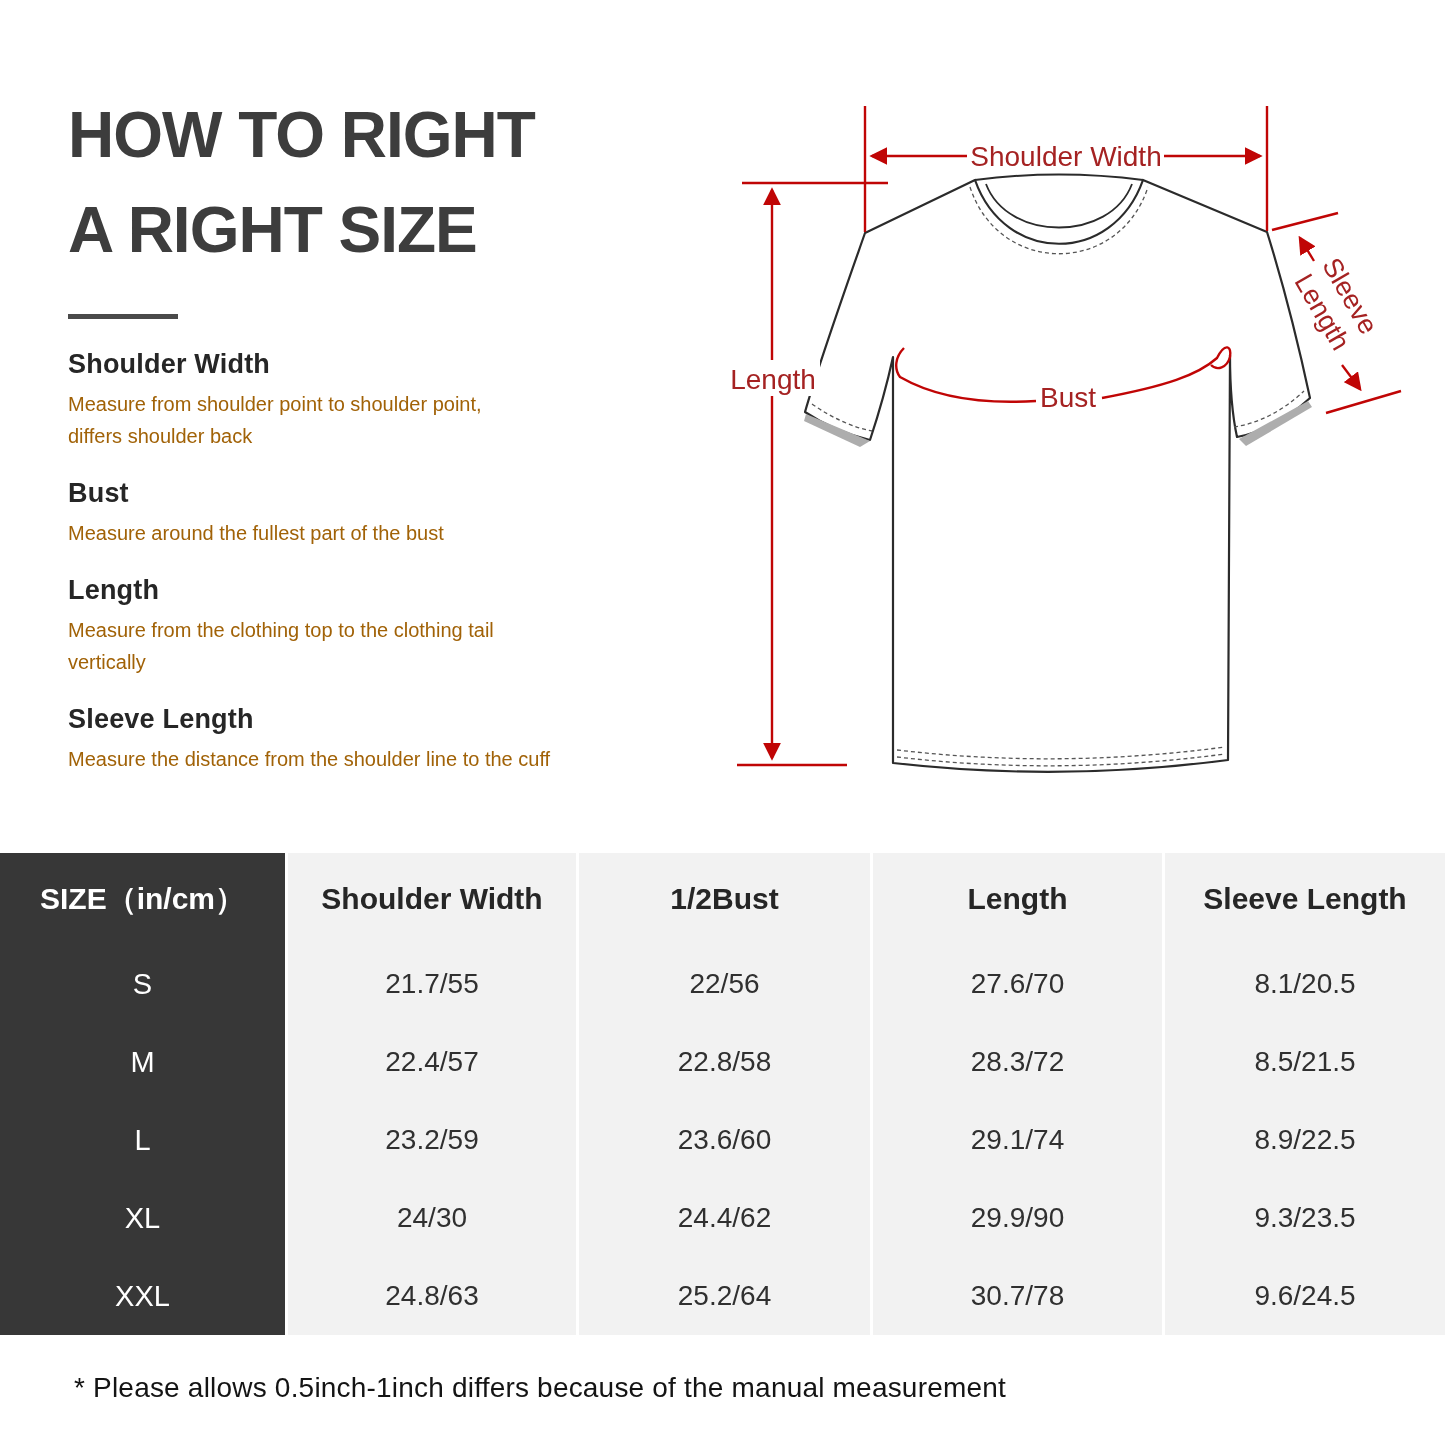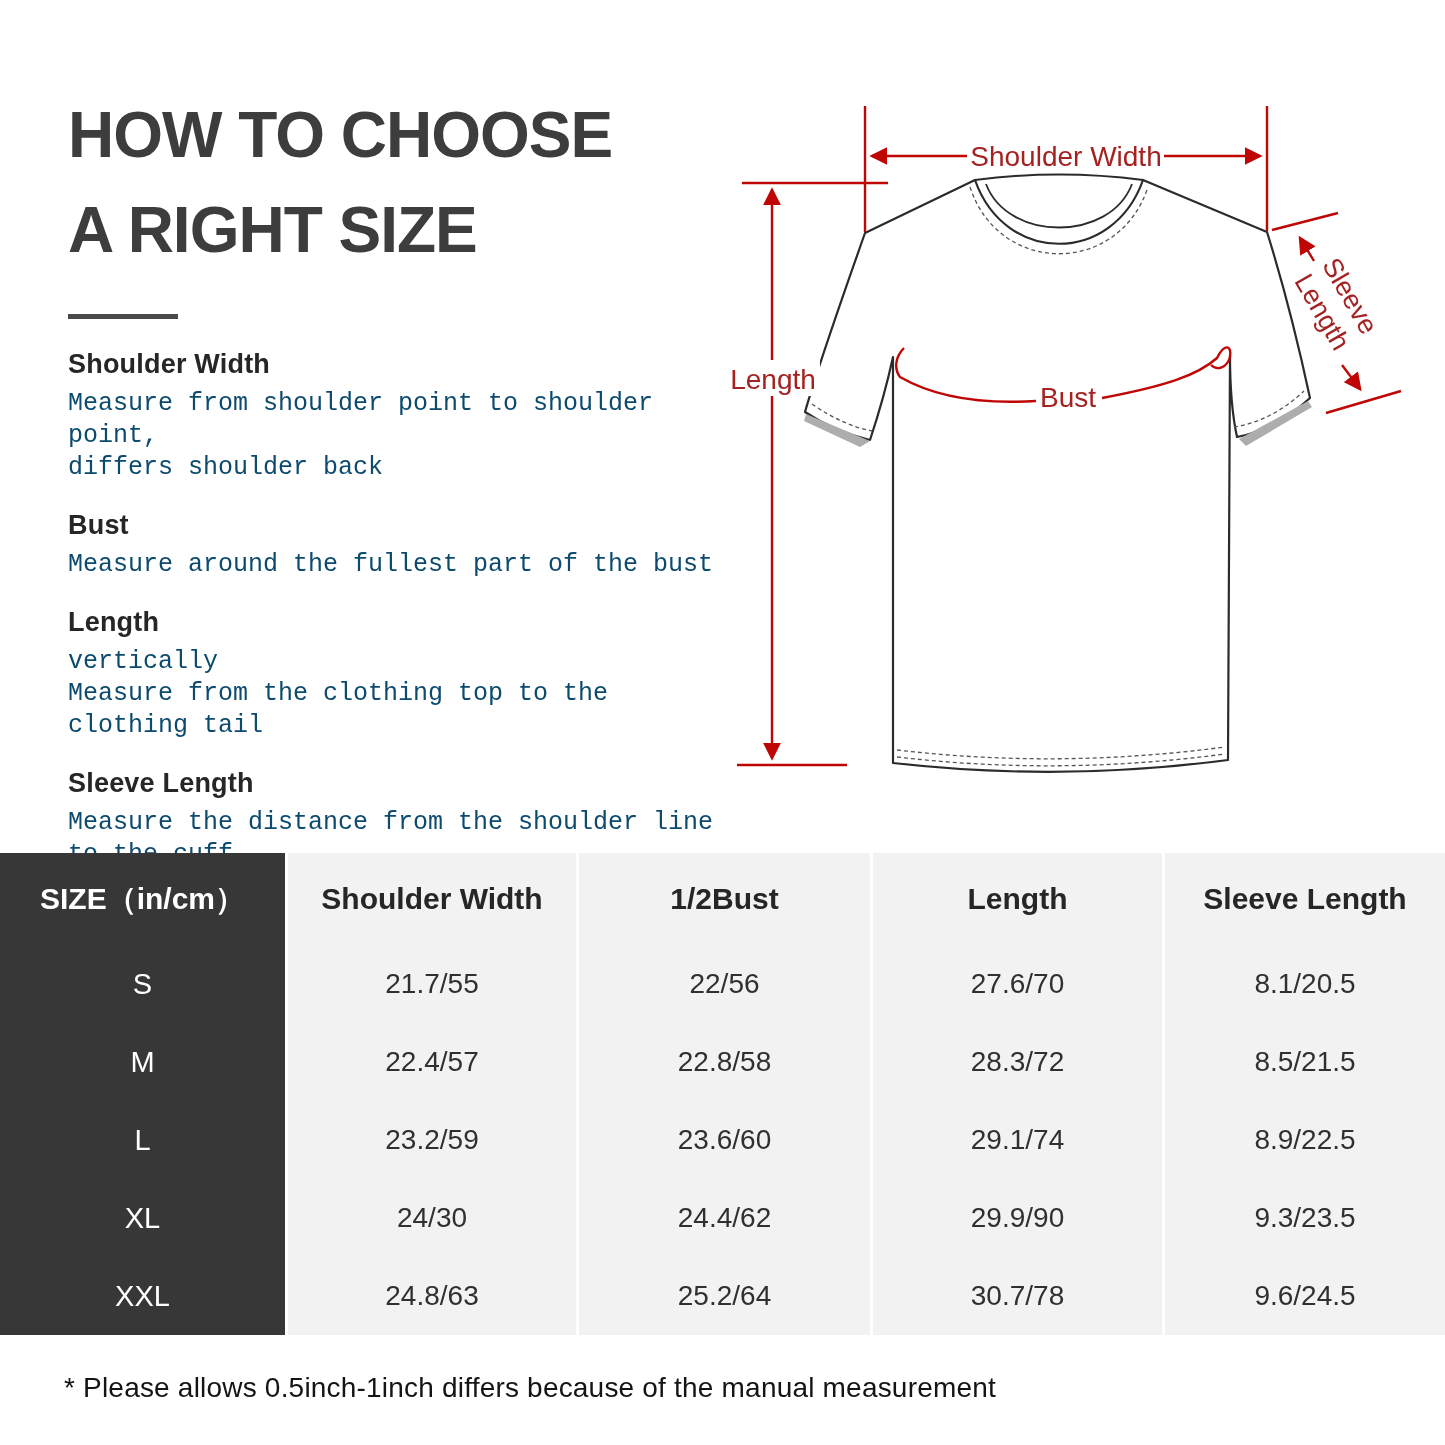--- a/index.html
+++ b/index.html
@@ -7,66 +7,66 @@
     width:1445px;height:1445px;position:relative;background:#ffffff;
     font-family:"Liberation Sans","DejaVu Sans",sans-serif;
     overflow:hidden;
   }
   
   .intro{position:absolute;left:68px;top:88px;width:660px;}
   .title{font-size:64px;line-height:95px;font-weight:bold;color:#3d3d3d;letter-spacing:-1px;}
   .divider{width:110px;height:5px;background:#4a4a4a;margin-top:36px;margin-bottom:30px;}
   .section{margin-bottom:26px;}
   .section h3{margin:0 0 8px 0;font-size:27px;font-weight:bold;color:#262626;letter-spacing:0.2px;}
-  .section .body-line{font-size:25px;line-height:32px;color:#0c4a6e;font-family:Liberation Mono, monospace;}
+  .section .body-line{font-size:20px;line-height:32px;color:#a16207;}
   
   .diagram{position:absolute;left:720px;top:80px;width:725px;height:725px;}
   
   .size-table{
     position:absolute;left:0;top:853px;width:1201px;height:482px;
     display:grid;
     grid-template-columns:285px 291px 294px 292px 283px;
     grid-template-rows:92px 78px 78px 78px 78px 78px;
   }
   .cell{display:flex;align-items:center;justify-content:center;background:#f2f2f2;border-left:3px solid #ffffff;}
   .cell.first{border-left:none;}
   .cell.dark{background:#373737;color:#ffffff;border-left:none;}
   .cell.header-cell{font-weight:bold;font-size:30px;color:#262626;}
   .cell.dark.header-cell{color:#ffffff;}
   .cell.size-label{font-size:29px;color:#ffffff;}
   .cell.value{font-size:28px;color:#303030;}
   
-  .footnote{position:absolute;left:64px;top:1372px;font-size:28px;color:#141414;letter-spacing:0.2px;}
+  .footnote{position:absolute;left:74px;top:1372px;font-size:28px;color:#141414;letter-spacing:0.2px;}
   svg text{font-family:"Liberation Sans","DejaVu Sans",sans-serif;}
 </style>
 </head>
 <body>
 
 <div class="intro">
   <div class="title">
-    <div>HOW TO CHOOSE</div>
+    <div>HOW TO RIGHT</div>
     <div>A RIGHT SIZE</div>
   </div>
   <div class="divider"></div>
 
   <div class="section">
     <h3>Shoulder Width</h3>
     <div class="body-line">Measure from shoulder point to shoulder point,</div>
     <div class="body-line">differs shoulder back</div>
   </div>
 
   <div class="section">
     <h3>Bust</h3>
     <div class="body-line">Measure around the fullest part of the bust</div>
   </div>
 
   <div class="section">
     <h3>Length</h3>
+    <div class="body-line">Measure from the clothing top to the clothing tail</div>
     <div class="body-line">vertically</div>
-    <div class="body-line">Measure from the clothing top to the clothing tail</div>
   </div>
 
   <div class="section">
     <h3>Sleeve Length</h3>
     <div class="body-line">Measure the distance from the shoulder line to the cuff</div>
   </div>
 </div>
 
 <div class="diagram">
 <svg width="725" height="725" viewBox="0 0 725 725">

